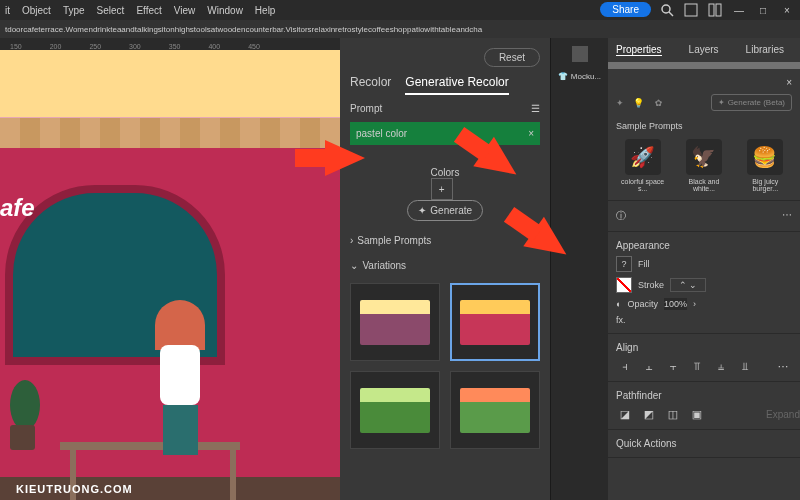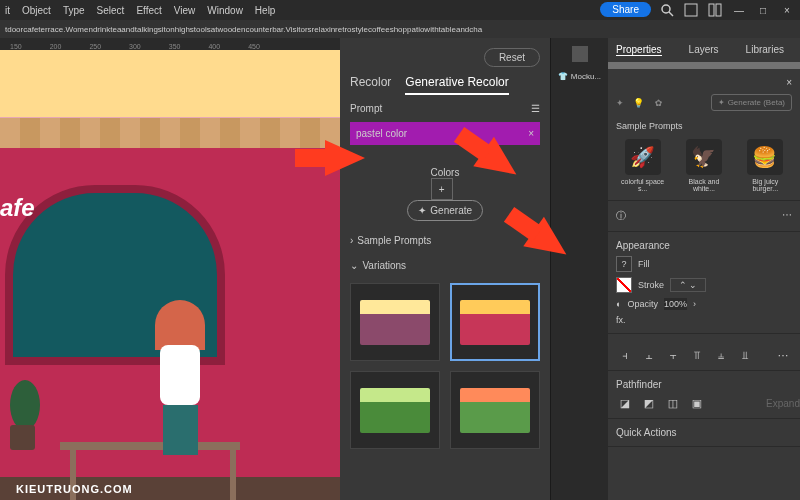--- a/index.html
+++ b/index.html
@@ -28,21 +28,21 @@
 .plant-leaves { width: 30px; height: 50px; background: #2d5f3a; border-radius: 50%; }
 .watermark { position: absolute; bottom: 5px; left: 16px; font-size: 11px; color: #fff; font-weight: bold; letter-spacing: 1px; }
 
 .recolor-panel { width: 210px; background: #383838; padding: 10px; height: 100%; display: flex; flex-direction: column; gap: 8px; font-size: 10px; }
 .panel-reset { display: flex; justify-content: flex-end; }
 .reset-btn { border: 1px solid #666; padding: 3px 14px; border-radius: 10px; font-size: 10px; background: transparent; color: #ccc; }
 .panel-tabs { display: flex; gap: 14px; font-size: 12px; }
 .panel-tabs span { padding-bottom: 4px; }
 .panel-tabs .active { border-bottom: 2px solid #fff; color: #fff; }
 .prompt-row { display: flex; justify-content: space-between; align-items: center; }
-.prompt-input { background: #a21caf; padding: 6px; display: flex; align-items: center; justify-content: space-between; font-size: 10px; }
+.prompt-input { background: #15803d; padding: 6px; display: flex; align-items: center; justify-content: space-between; font-size: 10px; }
 .colors-row { display: flex; justify-content: space-between; align-items: center; margin-top: 14px; flex-direction: column; }
 .add-color { width: 22px; height: 22px; border: 1px solid #666; display: flex; align-items: center; justify-content: center; }
 .generate-btn { border: 1px solid #888; padding: 4px 10px; border-radius: 12px; font-size: 10px; display: flex; align-items: center; gap: 4px; background: transparent; color: #ccc; }
 .section-header { display: flex; align-items: center; gap: 4px; font-size: 10px; margin-top: 6px; }
 .variations-grid { display: grid; grid-template-columns: 1fr 1fr; gap: 10px; margin-top: 4px; }
 .var-thumb { height: 78px; background: #2a2a2a; border: 1px solid #444; display: flex; align-items: center; justify-content: center; position: relative; }
 .var-thumb.selected { border: 2px solid #6ba5e8; }
 .thumb-img { width: 70px; height: 45px; border-radius: 2px; }
 .thumb-1 { background: linear-gradient(#ffe89a 0 30%, #8b4a6b 30% 100%); }
 .thumb-2 { background: linear-gradient(#ffcb5a 0 30%, #c73658 30% 100%); }
@@ -265,20 +265,21 @@
         <span>◐</span>
         <span>Opacity</span>
         <span class="opacity-input">100%</span>
         <span>›</span>
       </div>
       <div class="appearance-row">
         <span>fx.</span>
       </div>
     </div>
     <div class="right-section">
+      <div>Align</div>
       <div class="align-row">
         <span>⫞</span>
         <span>⫠</span>
         <span>⫟</span>
         <span>⫪</span>
         <span>⫨</span>
         <span>⫫</span>
         <span style="margin-left:auto">⋯</span>
       </div>
     </div>

